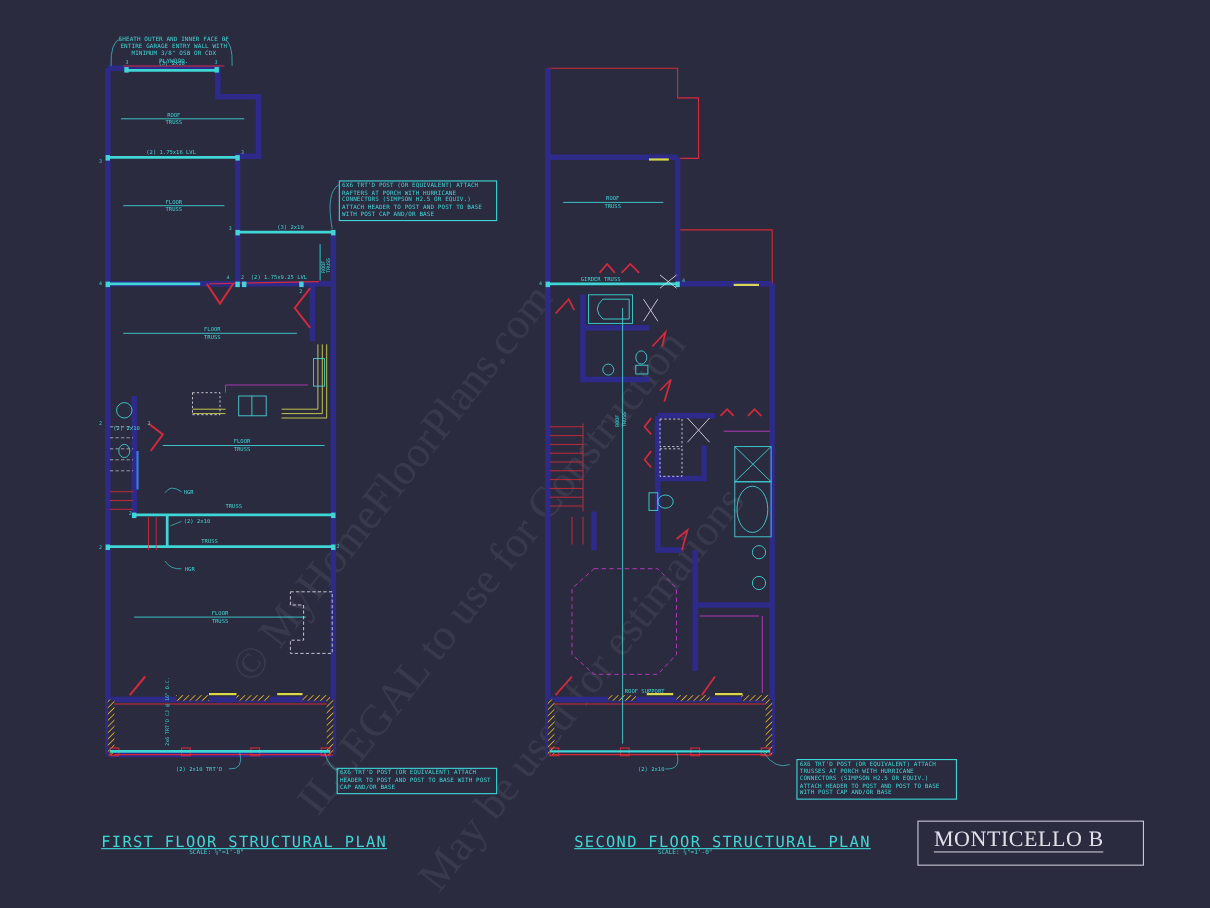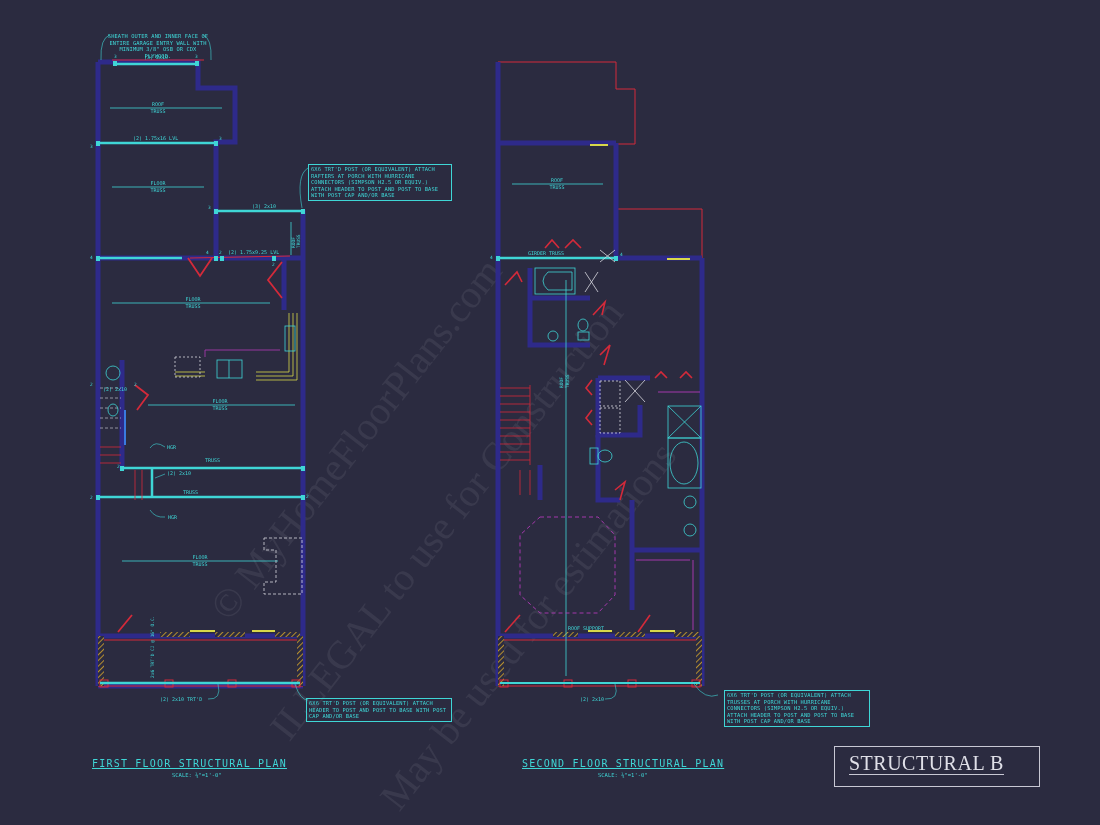--- a/index.html
+++ b/index.html
@@ -1,20 +1,20 @@
 <!DOCTYPE html>
 <html><head>
 <meta charset="utf-8">
 <style>
   html, body { margin:0; padding:0; }
   body { width:1100px; height:825px; background:#2b2b40; overflow:hidden; position:relative; font-family:"DejaVu Sans", sans-serif; }
   svg.plan { position:absolute; left:0; top:0; }
   .cad { font-family:"DejaVu Sans Mono", monospace; fill:#3fd6d6; }
   .note { position:absolute; border:1px solid #3fd6d6; color:#3fd6d6; font-family:"DejaVu Sans Mono", monospace; font-size:5.4px; line-height:6.6px; padding:1px 2px; text-transform:uppercase; letter-spacing:0.1px; }
-  .plan-title { position:absolute; color:#3fd6d6; font-family:"DejaVu Sans Mono", monospace; font-size:10px; letter-spacing:1.2px; text-decoration:underline; text-transform:uppercase; white-space:nowrap; }
+  .plan-title { position:absolute; color:#3fd6d6; font-family:"DejaVu Sans Mono", monospace; font-size:14px; letter-spacing:1.2px; text-decoration:underline; text-transform:uppercase; white-space:nowrap; }
   .plan-scale { position:absolute; color:#3fd6d6; font-family:"DejaVu Sans Mono", monospace; font-size:5.5px; white-space:nowrap; text-transform:uppercase; }
   .title-box { position:absolute; left:834px; top:746px; width:206px; height:41px; border:1.5px solid #c8c8d4; box-sizing:border-box; }
   .title-text { position:absolute; left:14px; top:5px; color:#e0e0e8; font-family:"Liberation Serif", "DejaVu Serif", serif; font-size:20px; letter-spacing:0.5px; border-bottom:1px solid #c8c8d4; line-height:22px; }
   .wm { position:absolute; color:rgba(255,255,255,0.07); font-family:"Liberation Serif", serif; font-size:40px; white-space:nowrap; transform-origin:left top; pointer-events:none; }
 </style>
 </head>
 <body>
 
 <div class="wm" style="left:200px;top:600px;transform:rotate(-52deg);">© MyHomeFloorPlans.com</div>
 <div class="wm" style="left:260px;top:720px;transform:rotate(-52deg);">ILLEGAL to use for Construction</div>
@@ -337,14 +337,14 @@
 <div class="note" style="left:308px;top:164px;width:138px;">6x6 TRT'D POST (OR EQUIVALENT) ATTACH RAFTERS AT PORCH WITH HURRICANE CONNECTORS (SIMPSON H2.5 OR EQUIV.) ATTACH HEADER TO POST AND POST TO BASE WITH POST CAP AND/OR BASE</div>
 <div class="note" style="left:306px;top:698px;width:140px;">6x6 TRT'D POST (OR EQUIVALENT) ATTACH HEADER TO POST AND POST TO BASE WITH POST CAP AND/OR BASE</div>
 <div class="note" style="left:724px;top:690px;width:140px;">6x6 TRT'D POST (OR EQUIVALENT) ATTACH TRUSSES AT PORCH WITH HURRICANE CONNECTORS (SIMPSON H2.5 OR EQUIV.) ATTACH HEADER TO POST AND POST TO BASE WITH POST CAP AND/OR BASE</div>
 
 <div class="plan-title" style="left:92px;top:758px;">FIRST FLOOR STRUCTURAL PLAN</div>
 <div class="plan-scale" style="left:172px;top:772px;">SCALE: ¼"=1'-0"</div>
 <div class="plan-title" style="left:522px;top:758px;">SECOND FLOOR STRUCTURAL PLAN</div>
 <div class="plan-scale" style="left:598px;top:772px;">SCALE: ¼"=1'-0"</div>
 
 <div class="title-box">
-  <div class="title-text">STRUCTURAL B</div>
+  <div class="title-text">MONTICELLO B</div>
 </div>
 
 </body></html>

